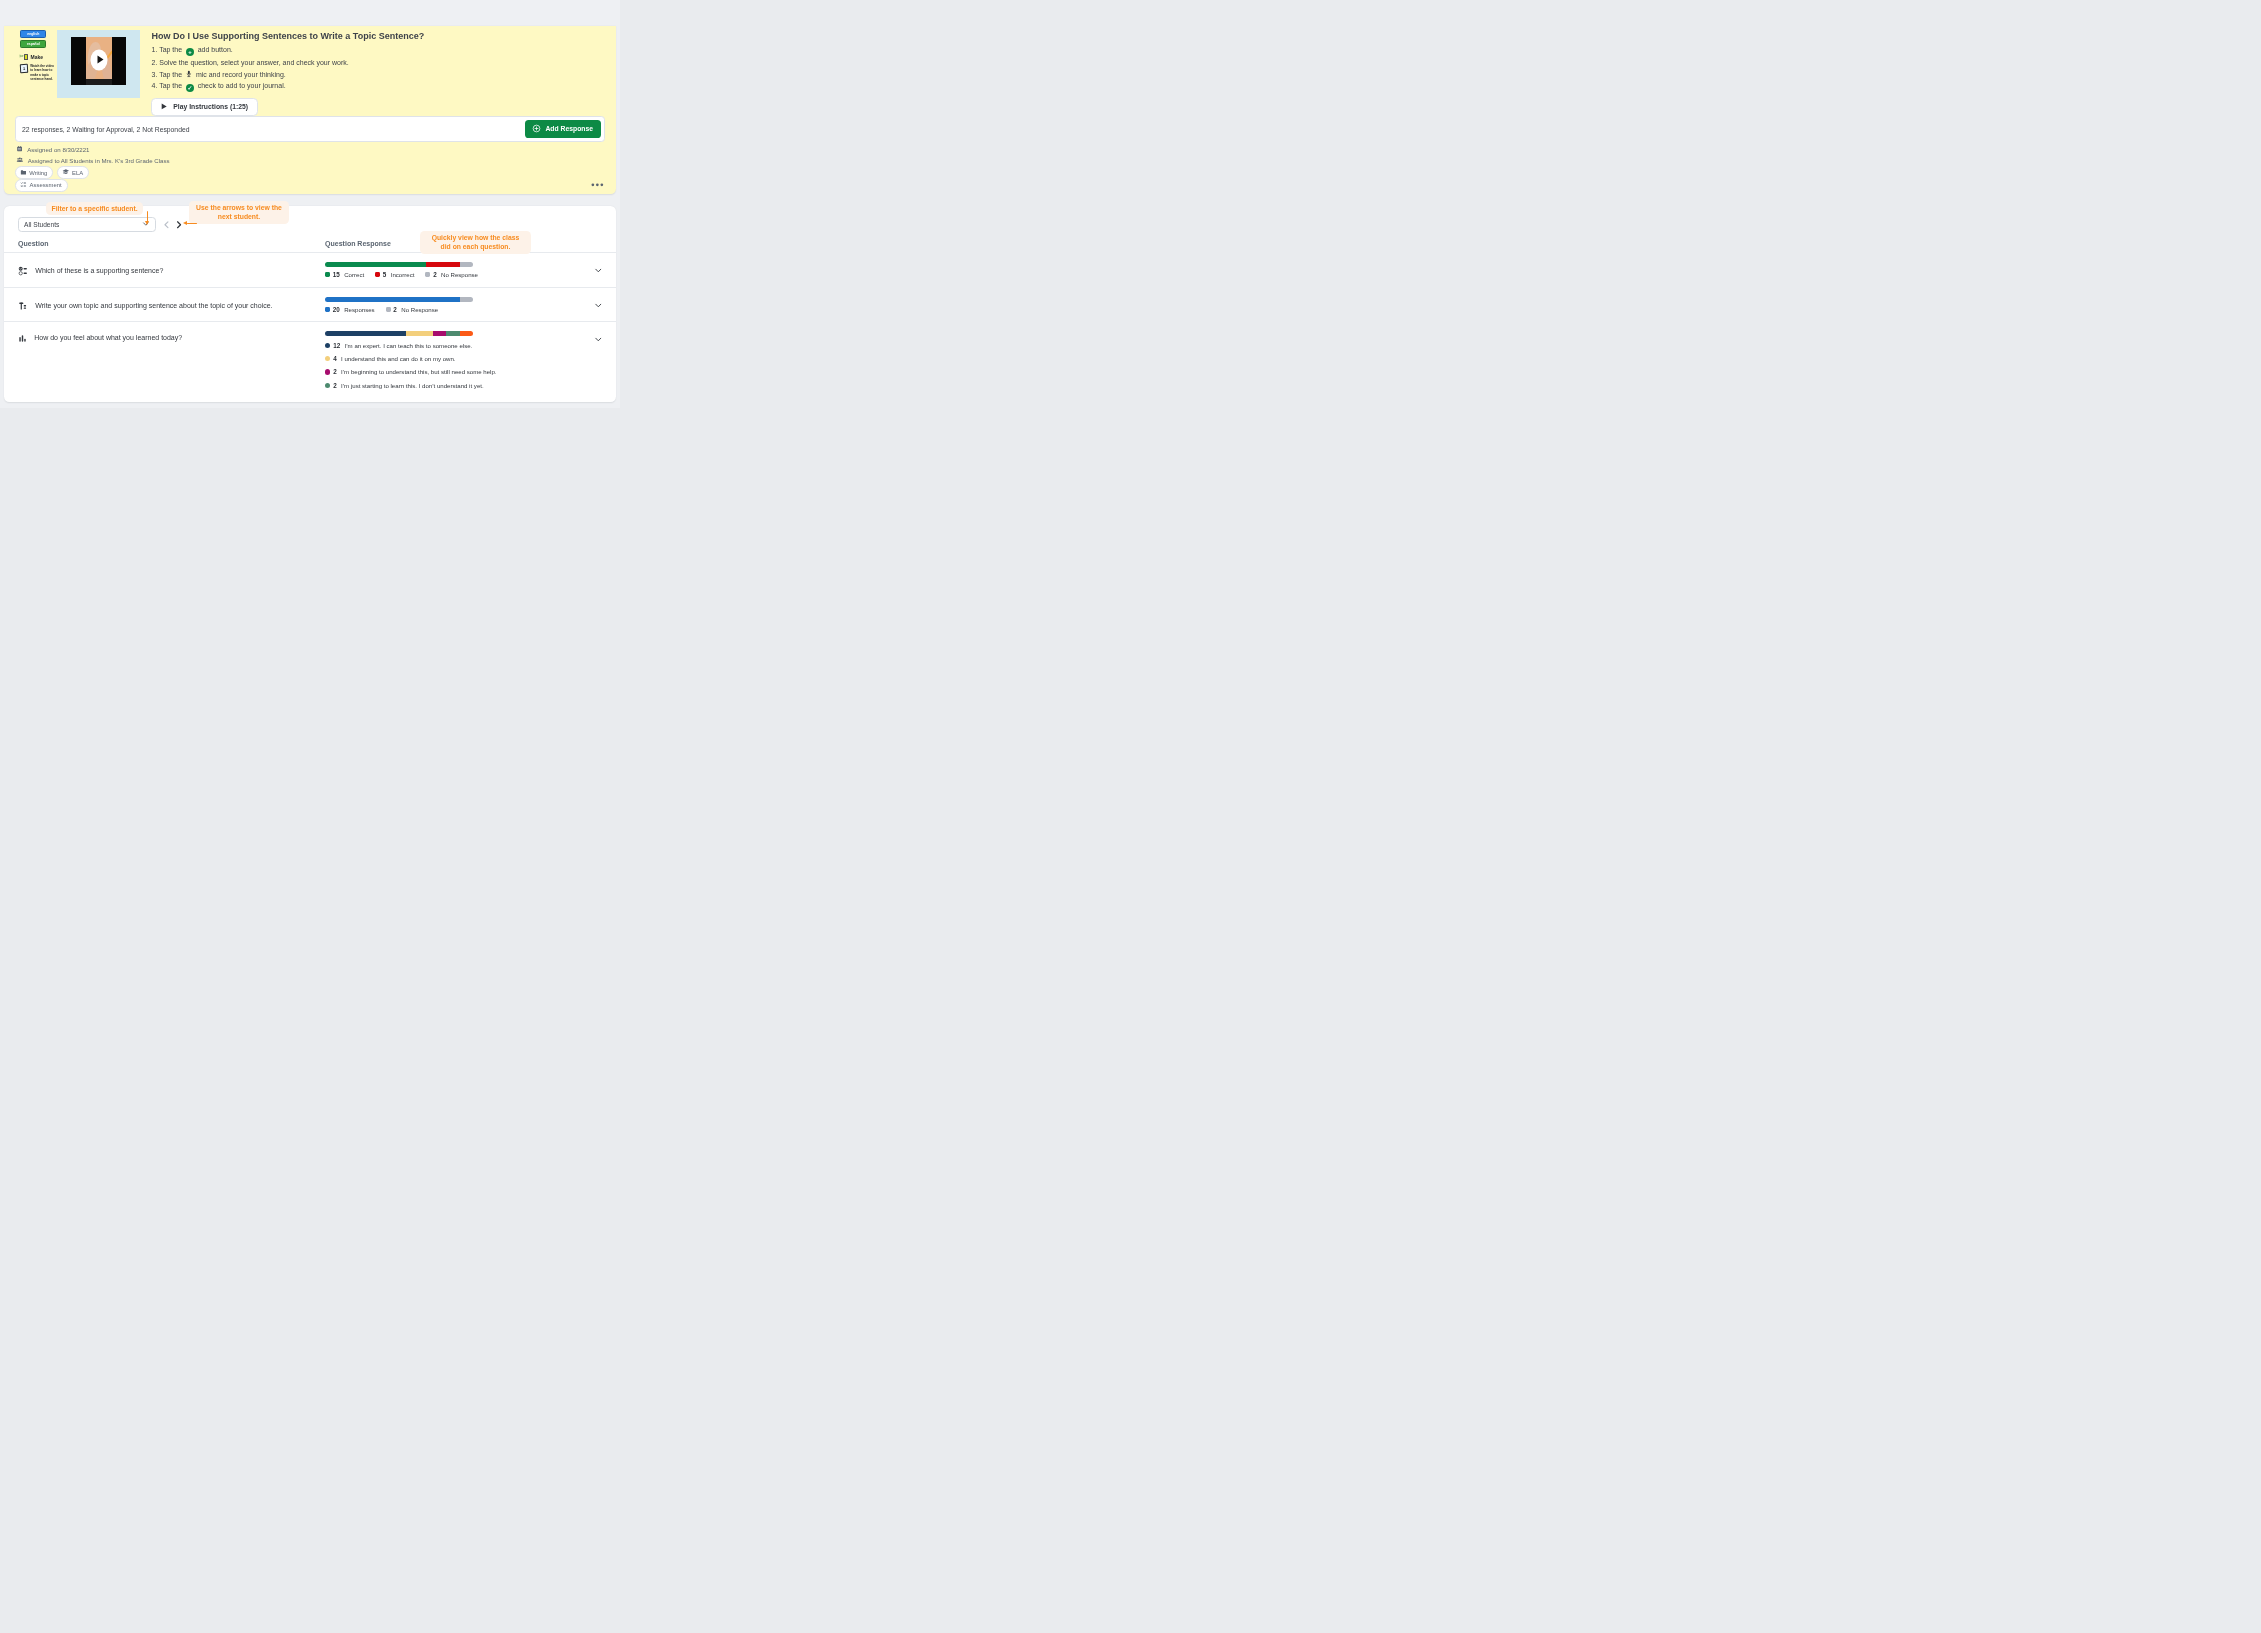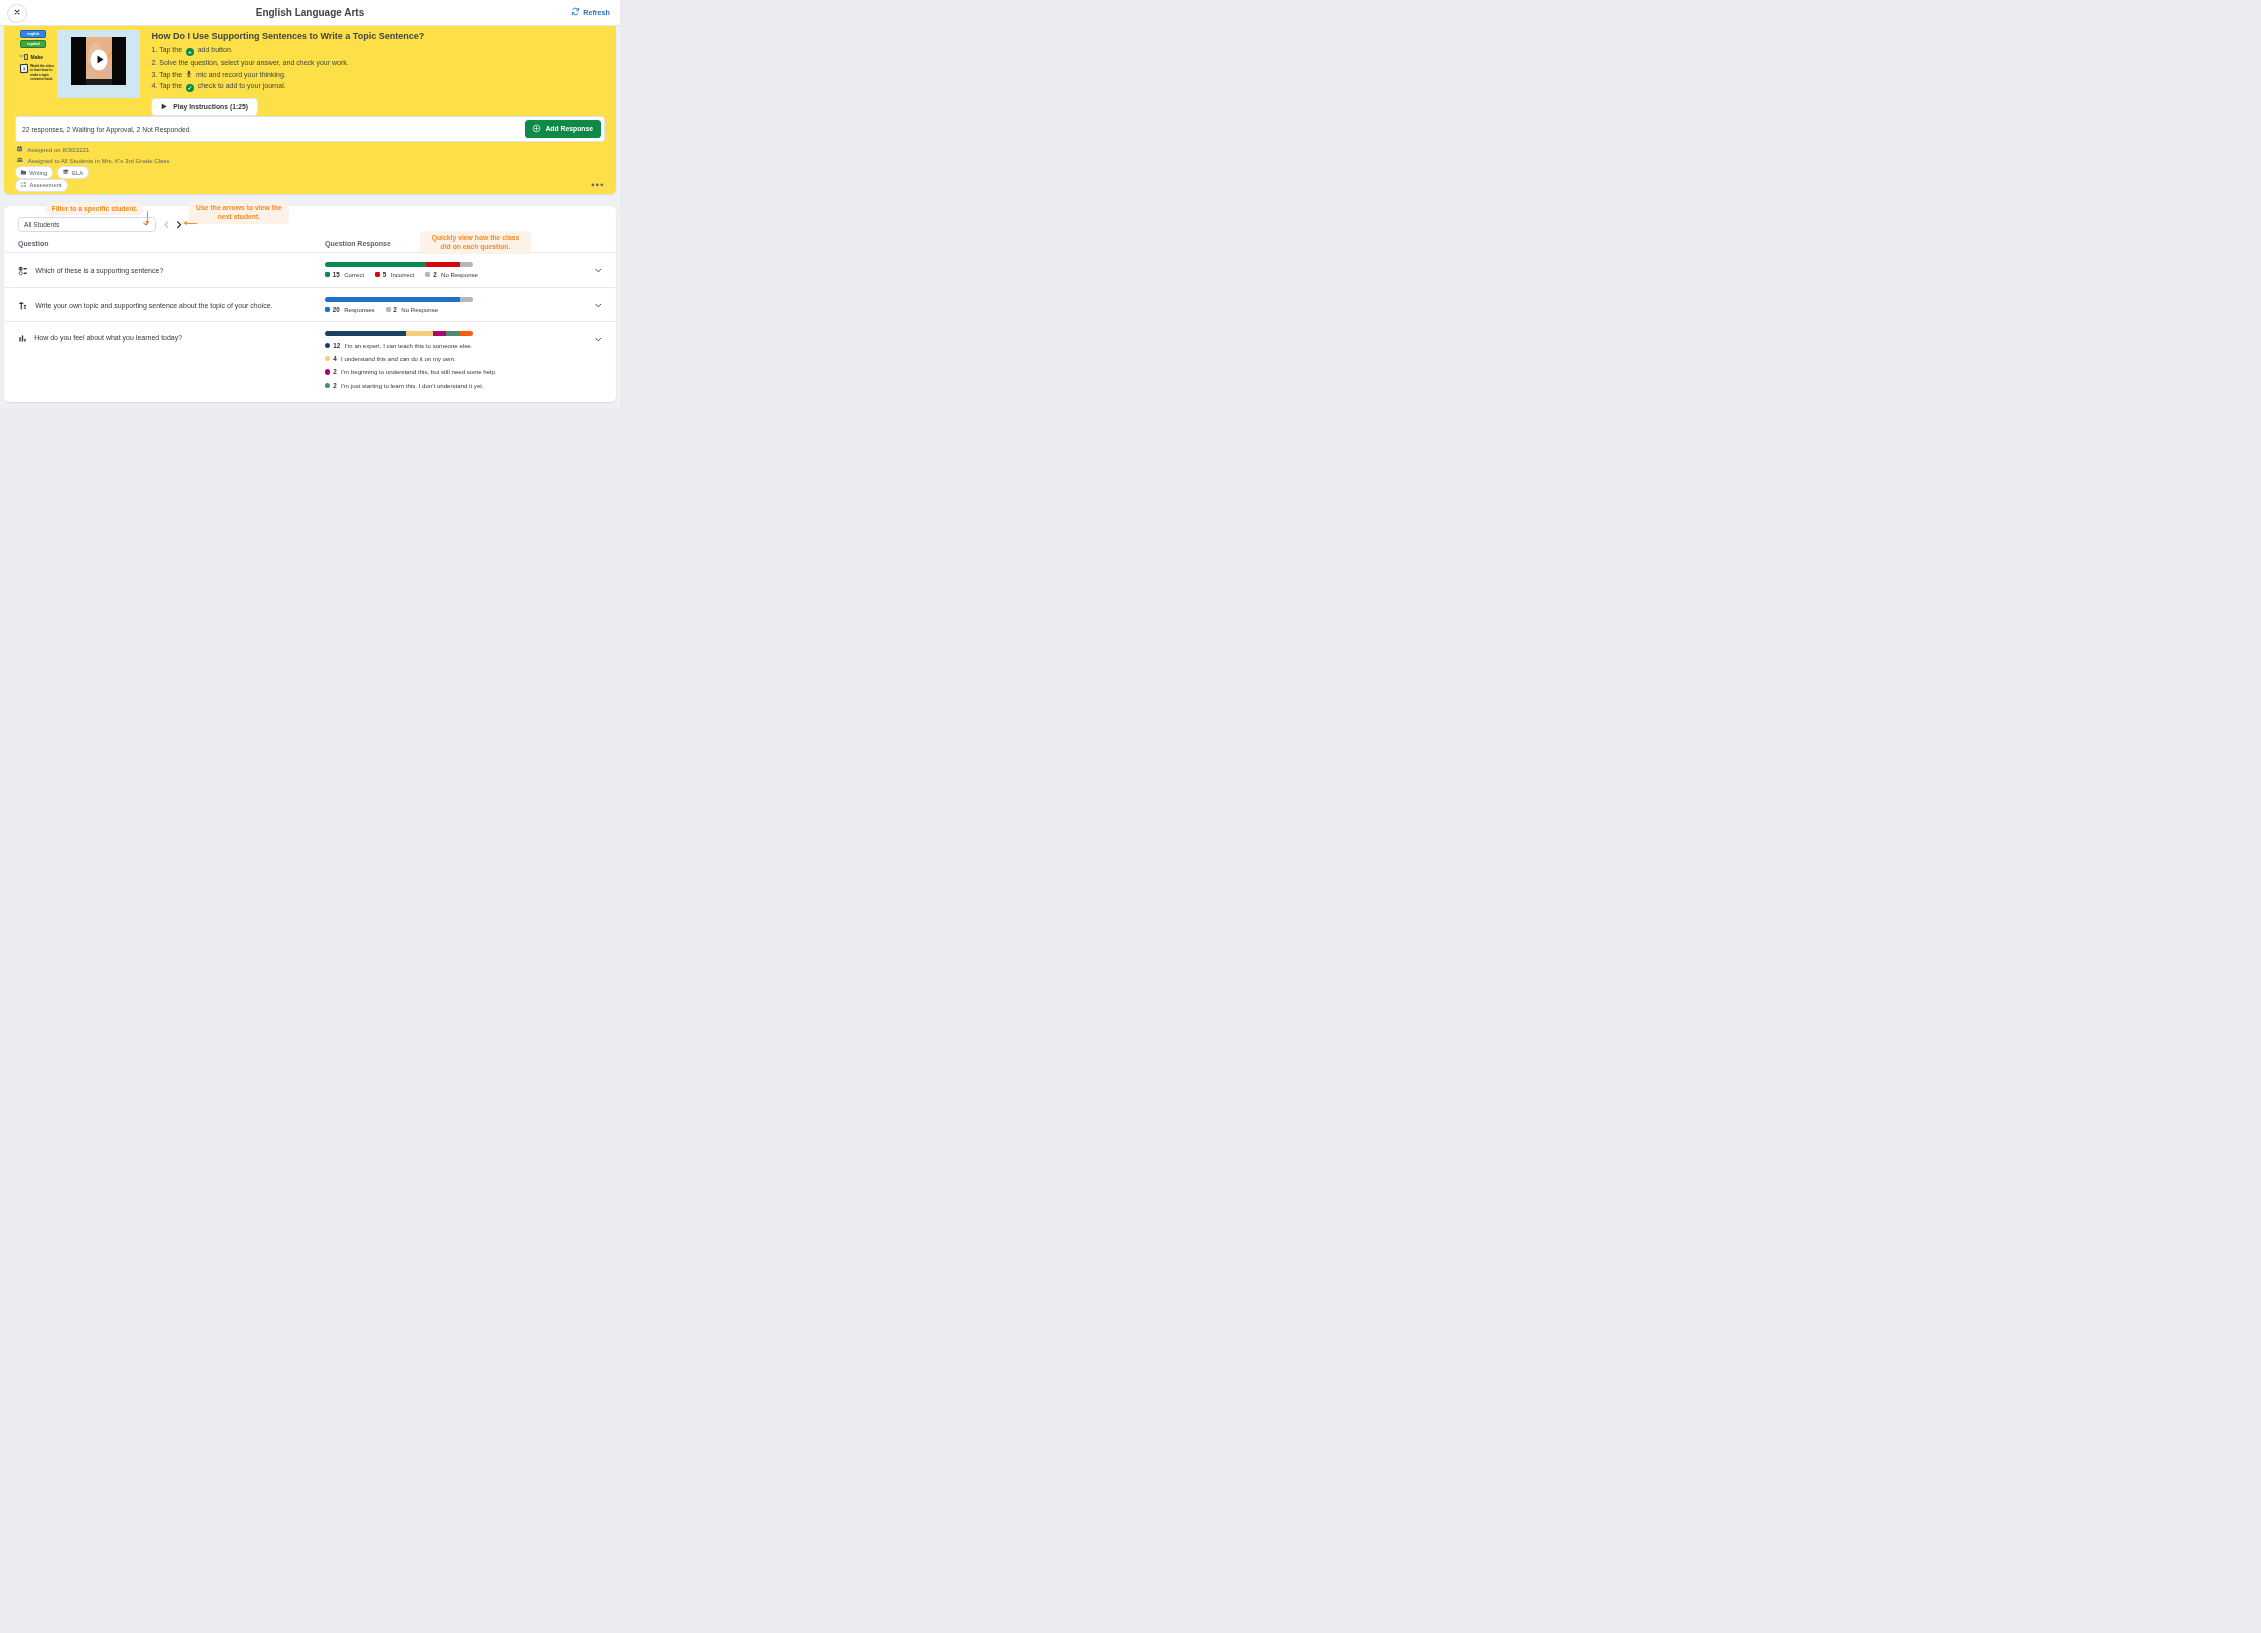--- a/index.html
+++ b/index.html
@@ -5,21 +5,21 @@
   html,body { margin:0; padding:0; background:#e9ebee; font-family:"Liberation Sans", sans-serif; }
   .screen { position:relative; width:620px; height:408px; background:#eef0f3; overflow:hidden; }
 
   
   .header { position:absolute; top:0; left:0; right:0; height:25px; background:#fff; border-bottom:0.5px solid #e1e4e9; z-index:6; }
   .close-btn { position:absolute; left:7.2px; top:3.6px; width:17.6px; height:17.6px; border-radius:50%; background:#fff; border:0.7px solid #d8dde3; display:flex; align-items:center; justify-content:center; cursor:pointer; }
   .page-title { position:absolute; left:0; right:0; top:0; height:25px; display:flex; align-items:center; justify-content:center; font-size:10px; font-weight:bold; color:#3f434a; }
   .refresh-btn { position:absolute; right:10px; top:0; height:25px; display:flex; align-items:center; gap:3.6px; color:#2673c8; font-weight:bold; font-size:7.2px; cursor:pointer; }
 
   
-  .card1 { position:absolute; top:26px; left:4.1px; right:4.1px; height:168px; background:#fde047; border-radius:0 0 5.4px 5.4px; box-shadow:0 0.5px 1.4px rgba(40,50,60,.10); }
+  .card1 { position:absolute; top:26px; left:4.1px; right:4.1px; height:168px; background:#fef9c3; border-radius:0 0 5.4px 5.4px; box-shadow:0 0.5px 1.4px rgba(40,50,60,.10); }
   .assign-top { position:absolute; left:16px; top:3.6px; display:flex; }
 
   .mini { width:36px; flex:none; padding-top:0.9px; }
   .mini-btn { width:24.4px; text-align:center; font-size:3.4px; font-weight:bold; color:#fff; border-radius:1.4px; padding:0.9px 0; margin-bottom:1.8px; }
   .mini-btn.en { background:#2f86e8; border:0.7px solid #1d5fae; }
   .mini-btn.es { background:#3fa63f; border:0.7px solid #2c7a2c; }
   .make-row { margin-top:5.4px; display:flex; align-items:center; gap:2.3px; }
   .craft { position:relative; width:8.1px; height:6.8px; }
   .craft .scissors { position:absolute; left:-0.9px; top:-0.5px; font-size:5.4px; color:#2e7d32; }
   .craft .glue { position:absolute; right:0; bottom:0; width:2.7px; height:4.1px; background:#d9e021; border:0.5px solid #555; border-radius:0.5px; }
@@ -95,41 +95,20 @@
   .legend-item b { font-size:6.3px; color:#2c3036; }
   .marker { flex:none; width:5px; height:5px; border-radius:1.4px; }
   .marker.circle { width:5.4px; height:5.4px; border-radius:50%; }
   .row-chevron { position:absolute; right:13.6px; top:12.7px; cursor:pointer; }
 </style>
 </head>
 <body>
 
 <div class="screen">
 
-  <div class="header">
-    <div class="close-btn">
-      <span>
-        <svg width="8.1" height="8.1" viewBox="0 0 24 24">
-            <path d="M6 6l12 12M18 6L6 18" stroke="#3a3e44" stroke-width="3" stroke-linecap="round"></path>
-          </svg>
-      </span>
-    </div>
-    <div class="page-title">English Language Arts</div>
-    <div class="refresh-btn">
-      <span>
-        <svg width="9" height="9" viewBox="0 0 24 24">
-          <path d="M20 8.5A8.6 8.6 0 0 0 5 6.6" fill="none" stroke="#2673c8" stroke-width="2.4" stroke-linecap="round"></path>
-          <path d="M20.3 3.4v5.2h-5.2" fill="none" stroke="#2673c8" stroke-width="2.4" stroke-linecap="round" stroke-linejoin="round"></path>
-          <path d="M4 15.5A8.6 8.6 0 0 0 19 17.4" fill="none" stroke="#2673c8" stroke-width="2.4" stroke-linecap="round"></path>
-          <path d="M3.7 20.6v-5.2h5.2" fill="none" stroke="#2673c8" stroke-width="2.4" stroke-linecap="round" stroke-linejoin="round"></path>
-        </svg>
-      </span>
-      <span>Refresh</span>
-    </div>
-  </div>
 
   <div class="card1">
     <div class="assign-top">
 
       <div class="mini">
         <div class="mini-btn en">english</div>
         <div class="mini-btn es">español</div>
         <div class="make-row">
           <span class="craft">
               <span class="scissors">✂</span>

